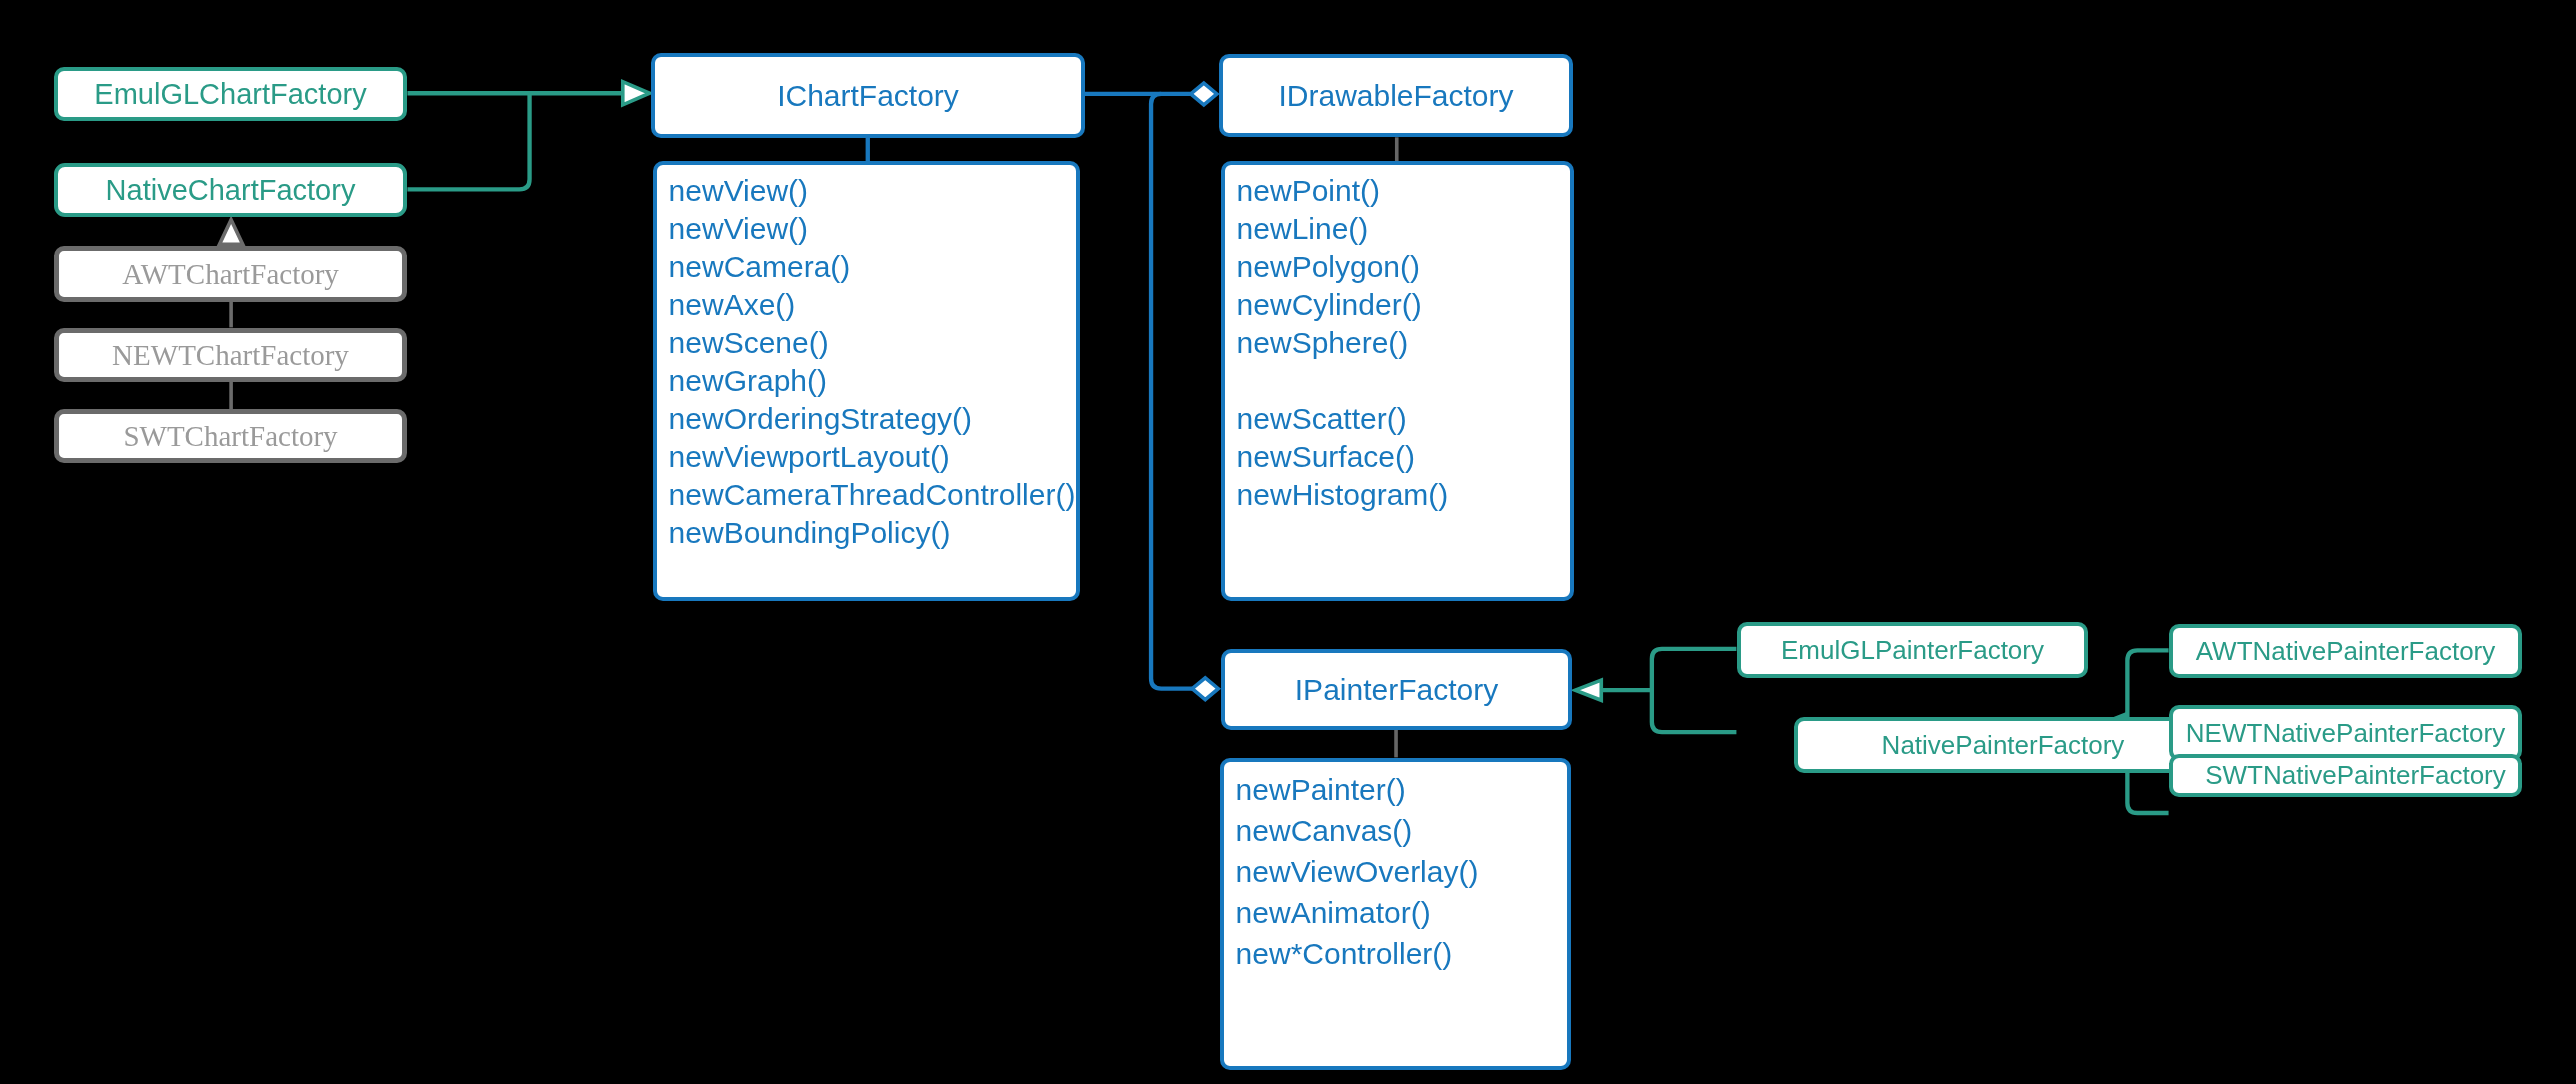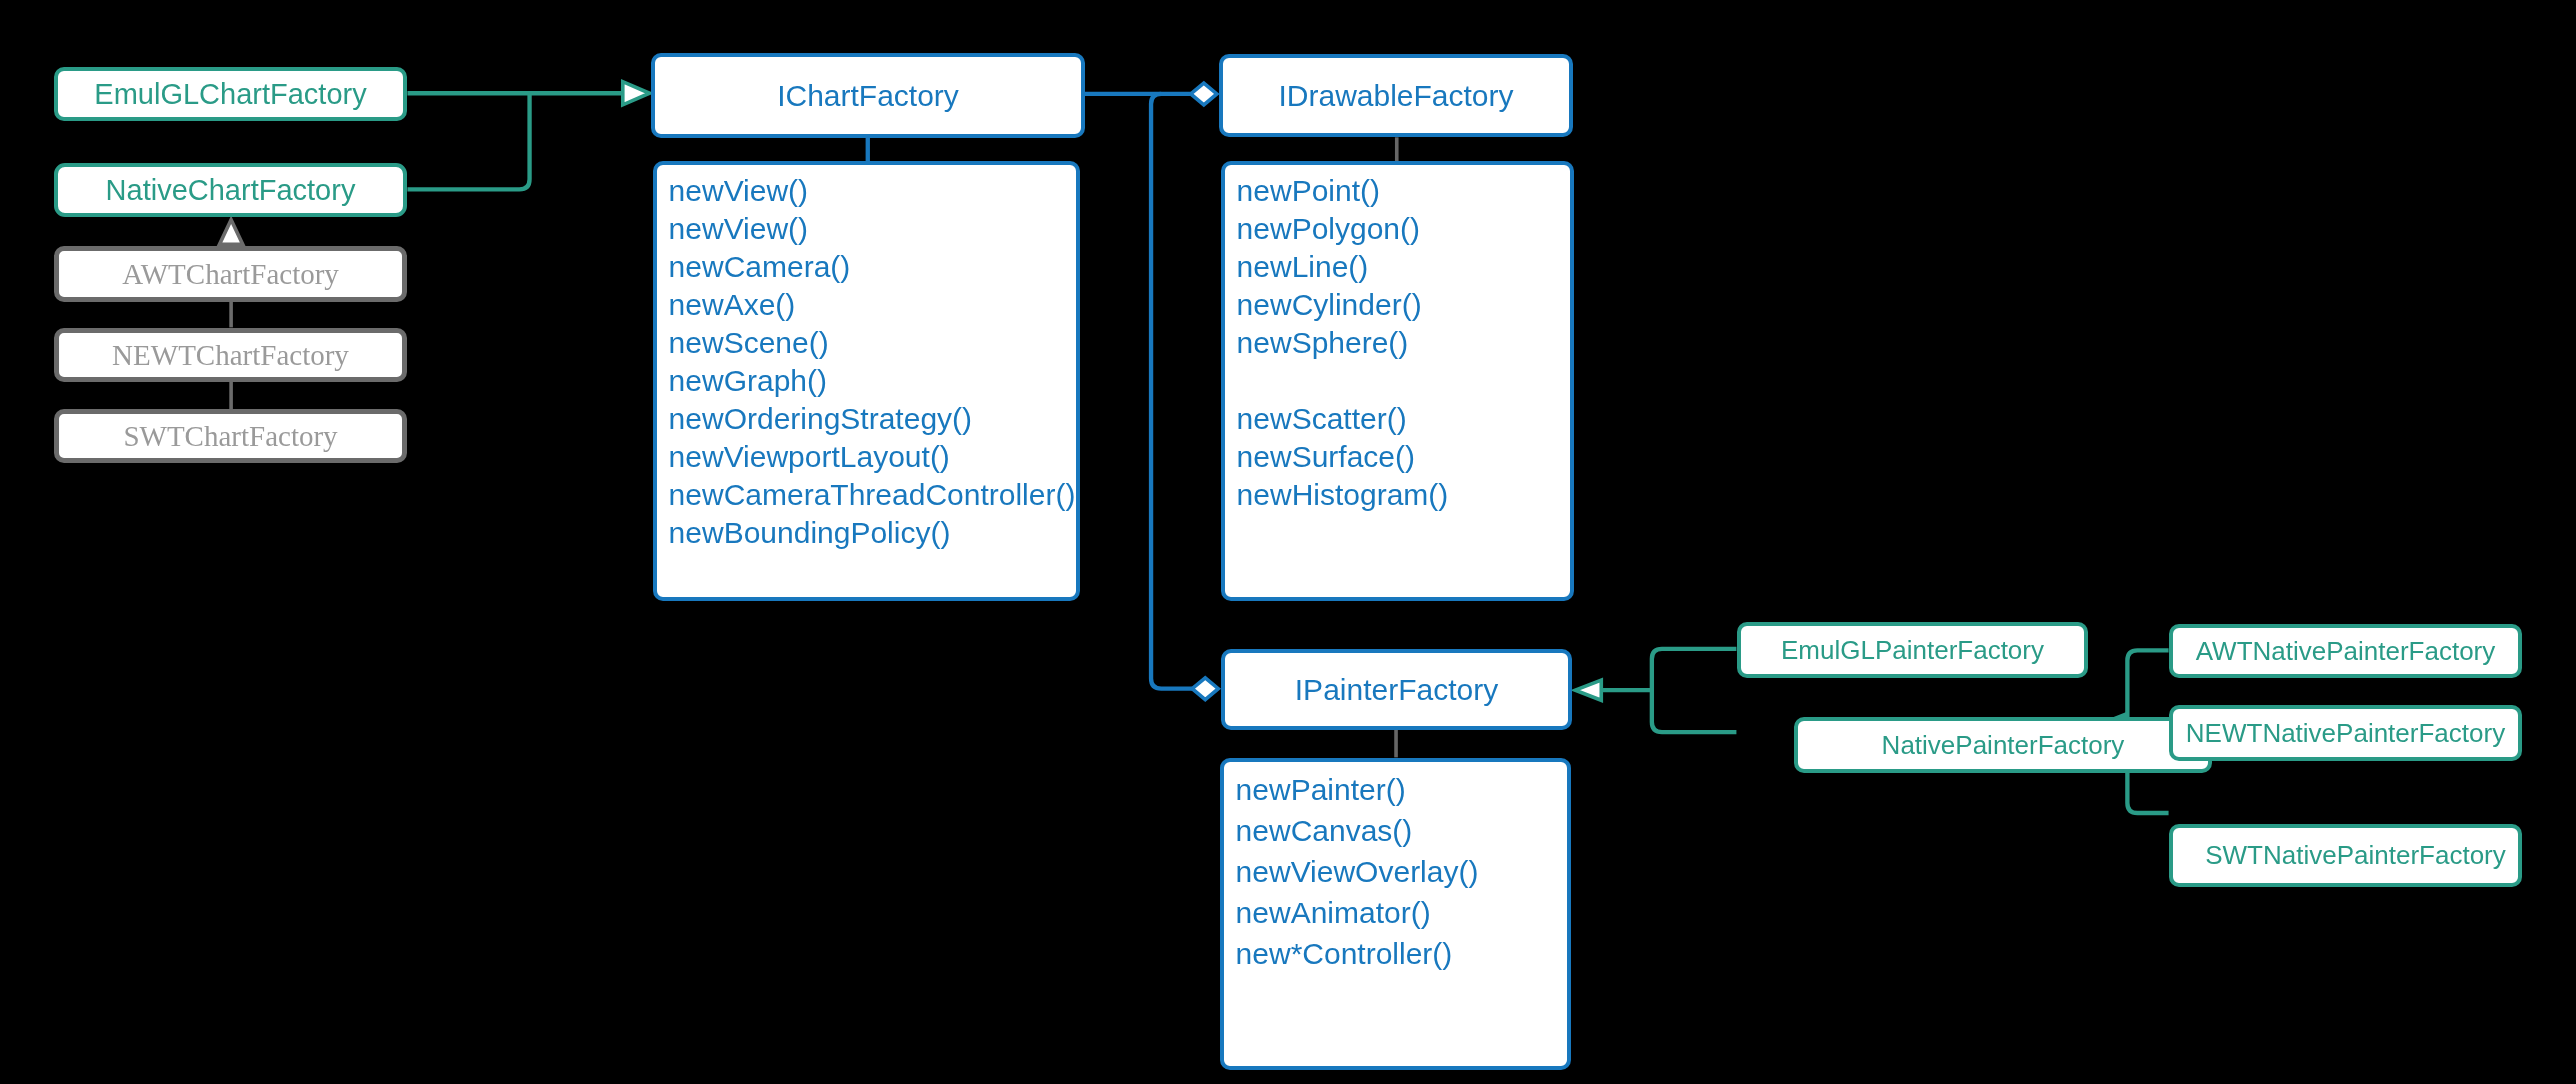--- a/index.html
+++ b/index.html
@@ -105,22 +105,22 @@
     <div class="m-line">newViewportLayout()</div>
     <div class="m-line">newCameraThreadController()</div>
     <div class="m-line">newBoundingPolicy()</div>
   </div>
 
   <div class="box blue title-label" style="left:1219px;top:54px;width:354px;height:83px;">
     <span>IDrawableFactory</span>
   </div>
   <div class="box blue methods" style="left:1221px;top:161px;width:353px;height:440px;">
     <div class="m-line">newPoint()</div>
+    <div class="m-line">newLine()</div>
     <div class="m-line">newPolygon()</div>
-    <div class="m-line">newLine()</div>
     <div class="m-line">newCylinder()</div>
     <div class="m-line">newSphere()</div>
     <div class="m-line"></div>
     <div class="m-line">newScatter()</div>
     <div class="m-line">newSurface()</div>
     <div class="m-line">newHistogram()</div>
   </div>
 
   <div class="box blue title-label" style="left:1221px;top:649px;width:351px;height:81px;">
     <span>IPainterFactory</span>
@@ -139,18 +139,18 @@
   <div class="box teal impl-label-sm" style="left:1794px;top:705px;width:418px;height:56px;margin-top:12px;">
     <span>NativePainterFactory</span>
   </div>
 
   <div class="box teal impl-label-sm" style="left:2169px;top:624px;width:353px;height:54px;">
     <span>AWTNativePainterFactory</span>
   </div>
   <div class="box teal impl-label-sm" style="left:2169px;top:705px;width:353px;height:56px;">
     <span>NEWTNativePainterFactory</span>
   </div>
-  <div class="box teal impl-label-sm" style="left:2169px;top:824px;width:353px;height:63px;padding-left:20px;">
+  <div class="box teal impl-label-sm" style="left:2169px;top:754px;width:353px;height:43px;padding-left:20px;">
     <span>SWTNativePainterFactory</span>
   </div>
 
 </div>
 
 
 </body></html>

